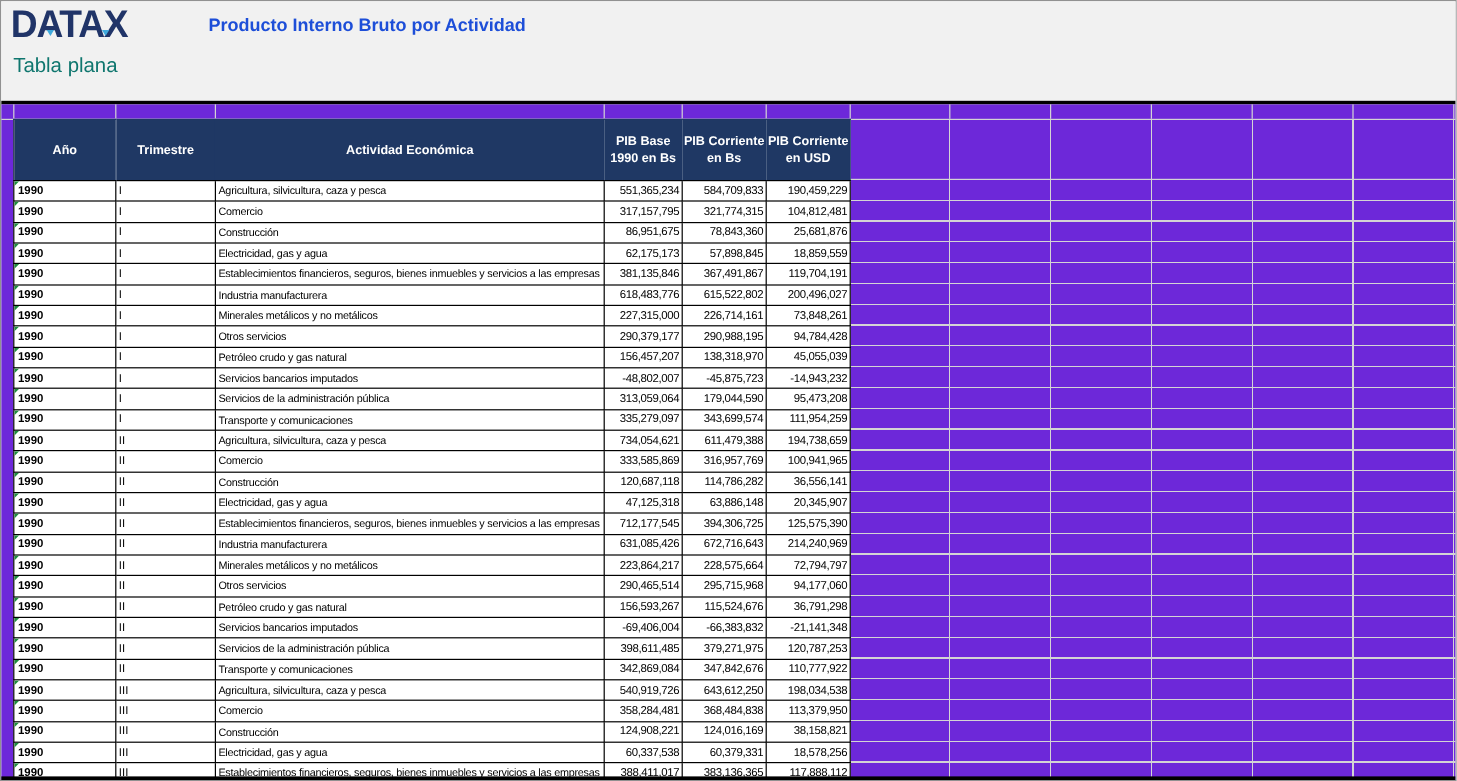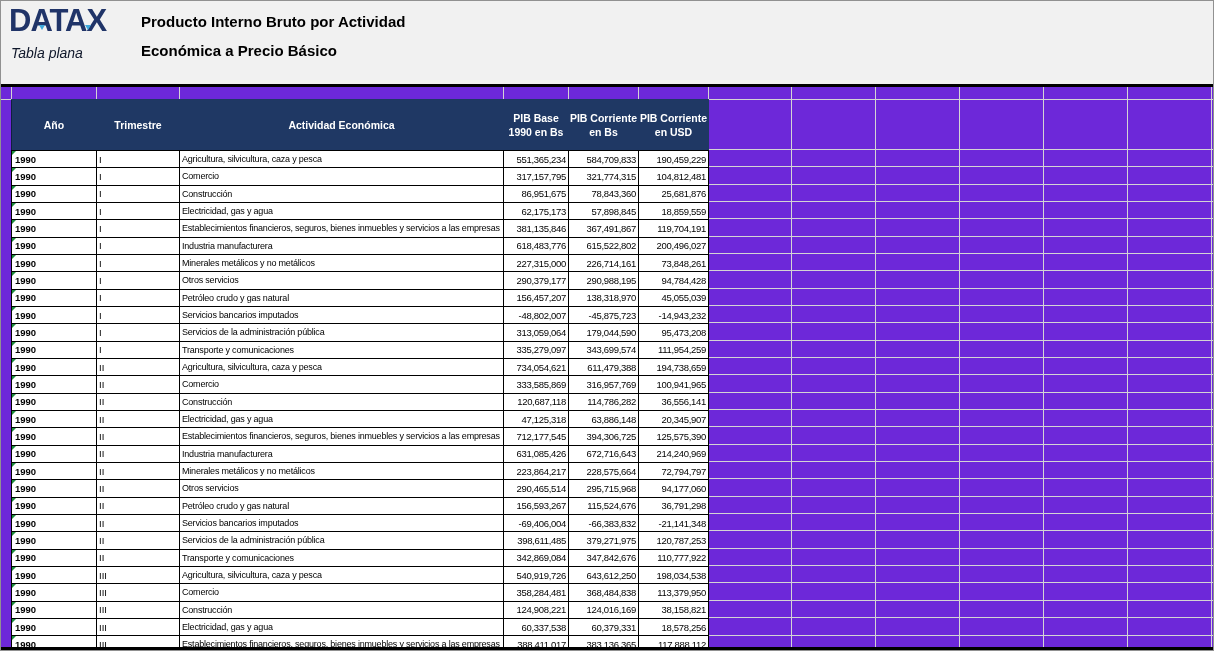--- a/index.html
+++ b/index.html
@@ -13,24 +13,24 @@
   .logo-block{position:absolute;left:8px;top:2px;width:160px;height:70px;}
   .logo-text{
     font-size:31px;font-weight:bold;color:#203468;letter-spacing:-1px;
     line-height:34px;transform:scaleY(1.04);transform-origin:top left;
   }
   .logo-accent{position:absolute;width:0;height:0;
     border-left:3px solid transparent;border-right:3px solid transparent;
     border-top:5px solid #3FA9DC;}
   .logo-accent.a1{left:30px;top:22px;}
   .logo-accent.a2{left:76px;top:22px;}
-  .logo-sub{position:absolute;left:2px;top:42px;font-size:14px;color:#0f172a;font-style:italic;}
+  .logo-sub{position:absolute;left:2px;top:42px;font-size:17px;color:#0f766e;}
   .title-block{
-    position:absolute;left:140px;top:6px;width:330px;text-align:left;
-    font-size:15px;font-weight:bold;color:#000000;line-height:29px;
+    position:absolute;left:140px;top:6px;width:330px;text-align:center;
+    font-size:15px;font-weight:bold;color:#1d4ed8;line-height:29px;
   }
   .divider{position:absolute;left:0;top:83px;width:100%;height:3px;background:#000;}
   
   .sheet{position:absolute;left:0;top:86px;width:100%;height:565px;background:#6d28d9;}
   .strip-top{position:absolute;left:0;top:0;width:100%;height:12px;border-bottom:1px solid #D4D4D4;}
   .vseg{position:absolute;top:0;width:1px;height:12px;background:#D4D4D4;}
   .right-grid{
     position:absolute;left:707px;top:13px;right:0;bottom:0;
     background:repeating-linear-gradient(90deg,transparent 0 83px,#D4D4D4 83px 84px);
   }
@@ -70,21 +70,20 @@
 
   <div class="topbar">
     <div class="logo-block">
       <div class="logo-text">DATAX</div>
       <span class="logo-accent a1"></span>
       <span class="logo-accent a2"></span>
       <div class="logo-sub">Tabla plana</div>
     </div>
     <div class="title-block">
       <div>Producto Interno Bruto por Actividad</div>
-      <div>Económica a Precio Básico</div>
     </div>
   </div>
 
   <div class="divider"></div>
 
   <div class="sheet">
 
     <div class="strip-top">
       <i class="vseg" style="left:10px"></i>
       <i class="vseg" style="left:95px"></i>

